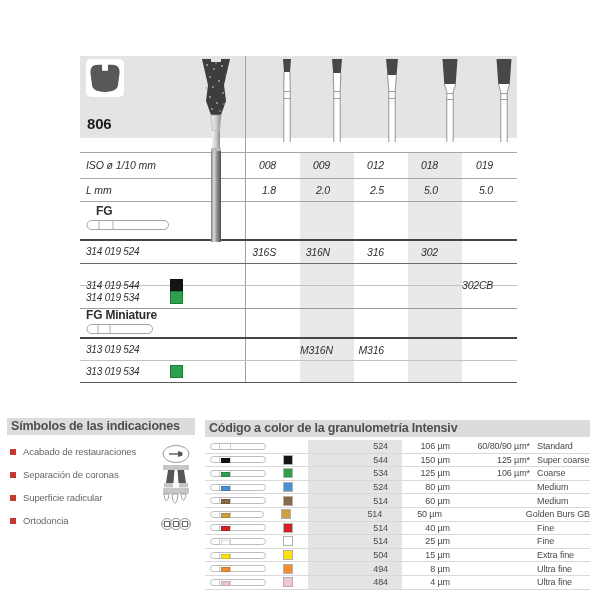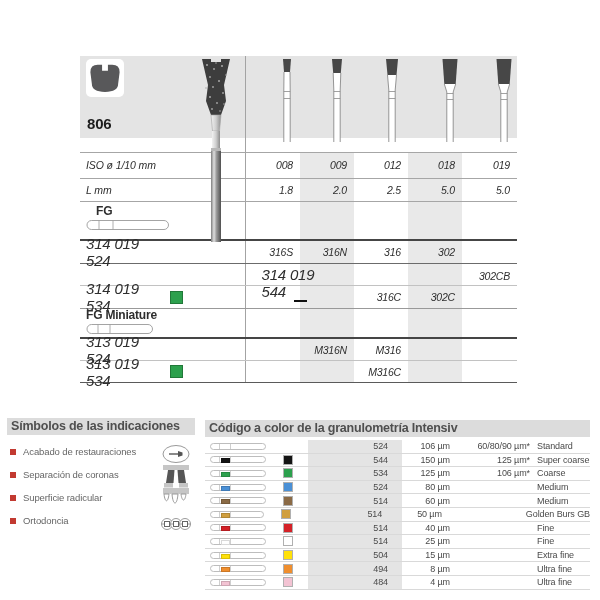--- a/index.html
+++ b/index.html
@@ -21,30 +21,30 @@
   .hl304{top:304px;background:#c2c2c2;}
   .hl327{top:326px;background:#5a5a5a;}
   .iconbox{position:absolute;left:6px;top:3px;width:38px;height:38px;background:#fff;border-radius:5px;}
   .fig{position:absolute;left:7px;top:59px;font-size:15px;font-weight:bold;color:#1c1c1c;letter-spacing:-0.2px;}
   .burphoto{position:absolute;left:118px;top:1px;z-index:3;}
   .burdiag{position:absolute;top:2px;z-index:2;}
   .bd0{left:192px;} .bd1{left:242px;} .bd2{left:297px;} .bd3{left:355px;} .bd4{left:409px;}
   .trow{position:absolute;left:0;width:437px;display:flex;align-items:center;z-index:1;font-style:italic;}
   .trow .lab{margin-left:6px;font-size:10.5px;letter-spacing:-0.1px;}
   .cells{position:absolute;left:165px;top:0;height:100%;display:flex;align-items:center;}
-  .cell{width:54px;text-align:right;padding-right:7px;box-sizing:border-box;font-size:10.5px;letter-spacing:-0.2px;}
+  .cell{width:54px;text-align:right;padding-right:24px;box-sizing:border-box;font-size:10.5px;letter-spacing:-0.2px;}
   .cell.w55{width:55px;}
   .r-iso{top:96px;height:26px;} .r-l{top:122px;height:23px;}
   .fg-label{position:absolute;left:16px;top:148px;font-size:12px;font-weight:bold;letter-spacing:-0.2px;z-index:1;}
   .fg-shank{position:absolute;left:6px;top:163px;z-index:1;}
   .fgm-label{position:absolute;left:6px;top:252px;font-size:12px;font-weight:bold;letter-spacing:-0.2px;z-index:1;}
   .fgm-shank{position:absolute;left:6px;top:267px;z-index:1;}
-  .r-c0{top:184px;height:23px;} .r-c1{top:210px;height:20px;flex-direction:column;} .r-c2{top:230px;height:22px;}
+  .r-c0{top:184px;height:23px;} .r-c1{top:219px;height:20px;} .r-c2{top:230px;height:22px;}
   .r-c3{top:283px;height:21px;} .r-c4{top:305px;height:21px;}
-  .code{margin-left:6px;width:80px;font-size:15px;letter-spacing:-0.2px;}
+  .code{margin-left:6px;width:80px;font-size:10px;letter-spacing:-0.2px;}
   .sw{width:13px;height:13px;margin-left:4px;border:1px solid rgba(0,0,0,0.25);box-sizing:border-box;}
   
   .panel-title{background:#dcdcdc;height:17px;line-height:17px;font-size:12.5px;font-weight:bold;
                color:#4f4f4f;letter-spacing:-0.2px;padding-left:4px;}
   .symbols{position:absolute;left:7px;top:418px;width:188px;}
   .symlist{margin-top:7px;}
   .symitem{position:relative;height:23px;}
   .bullet{position:absolute;left:3px;top:7px;width:6px;height:6px;}
   .symlabel{position:absolute;left:16px;top:4px;font-size:9.5px;color:#666;letter-spacing:-0.1px;white-space:nowrap;}
   .symicon{position:absolute;right:2px;top:0;}
@@ -207,27 +207,20 @@
         <span class="cell w55"></span>
         <span class="cell"></span>
         <span class="cell"></span>
         <span class="cell"></span>
         <span class="cell w55">302CB</span>
       </span>
     </div>
     <div class="trow r-c2">
       <span class="code">314 019 534</span>
       <span class="sw" style="background: rgb(44, 160, 77);"></span>
-      <span class="cells">
-        <span class="cell w55"></span>
-        <span class="cell"></span>
-        <span class="cell">316C</span>
-        <span class="cell">302C</span>
-        <span class="cell w55"></span>
-      </span>
     </div>
 
     <div class="fgm-label">FG Miniature</div>
     <svg class="fgm-shank" width="68" height="12" viewBox="0 0 68 12">
       <rect x="1" y="1.5" width="65.5" height="9" rx="4.5" fill="#fff" stroke="#9a9a9a" stroke-width="0.9"></rect>
       <path d="M12 1.5 V10.5 M24 1.5 V10.5" stroke="#9a9a9a" stroke-width="0.8"></path>
     </svg>
 
     <div class="trow r-c3">
       <span class="code">313 019 524</span>
@@ -236,27 +229,20 @@
         <span class="cell w55"></span>
         <span class="cell">M316N</span>
         <span class="cell">M316</span>
         <span class="cell"></span>
         <span class="cell w55"></span>
       </span>
     </div>
     <div class="trow r-c4">
       <span class="code">313 019 534</span>
       <span class="sw" style="background: rgb(44, 160, 77);"></span>
-      <span class="cells">
-        <span class="cell w55"></span>
-        <span class="cell"></span>
-        <span class="cell">M316C</span>
-        <span class="cell"></span>
-        <span class="cell w55"></span>
-      </span>
     </div>
   </div>
 
   <div class="symbols">
     <div class="panel-title">Símbolos de las indicaciones</div>
     <div class="symlist">
 
 
 
       <div class="symitem">

